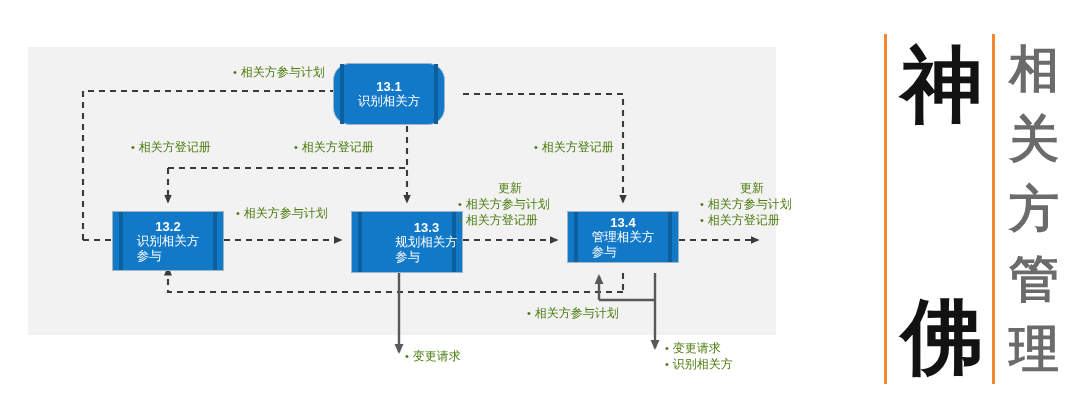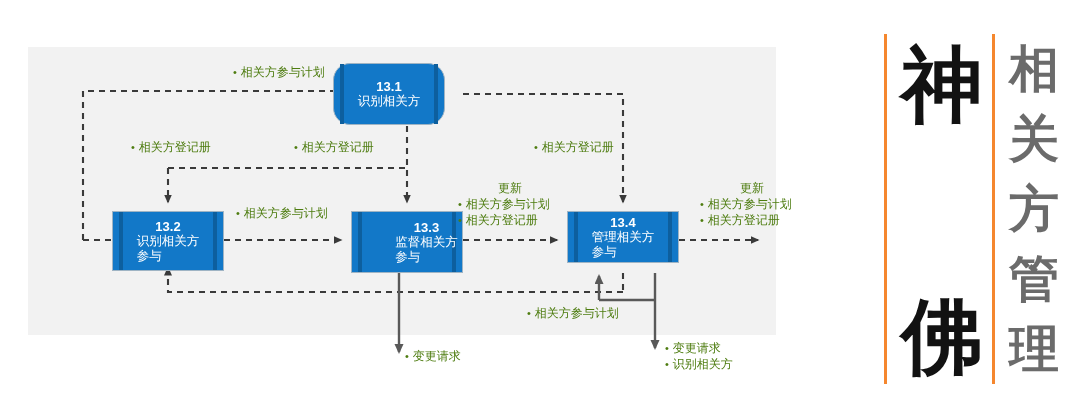--- a/index.html
+++ b/index.html
@@ -234,21 +234,21 @@
     <span class="sidebar-r"></span>
     <span class="proc-num">13.2</span>
     <span class="proc-title">识别相关方
 参与</span>
   </div>
 
   <div class="proc-box" id="box-133">
     <span class="sidebar-l"></span>
     <span class="sidebar-r"></span>
     <span class="proc-num">13.3</span>
-    <span class="proc-title">监督相关方
+    <span class="proc-title">规划相关方
 参与</span>
   </div>
 
   <div class="proc-box" id="box-134">
     <span class="sidebar-l"></span>
     <span class="sidebar-r"></span>
     <span class="proc-num">13.4</span>
     <span class="proc-title">管理相关方
 参与</span>
   </div>

